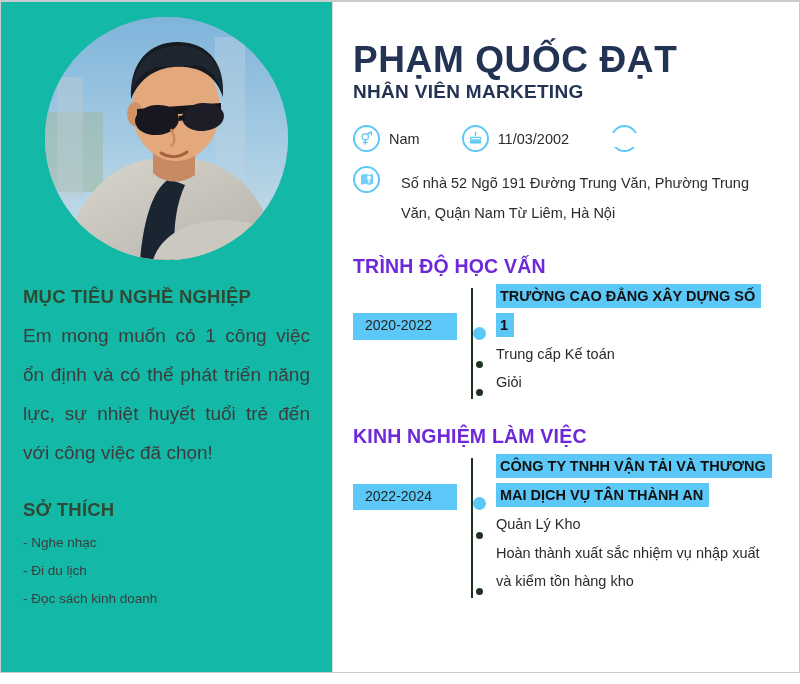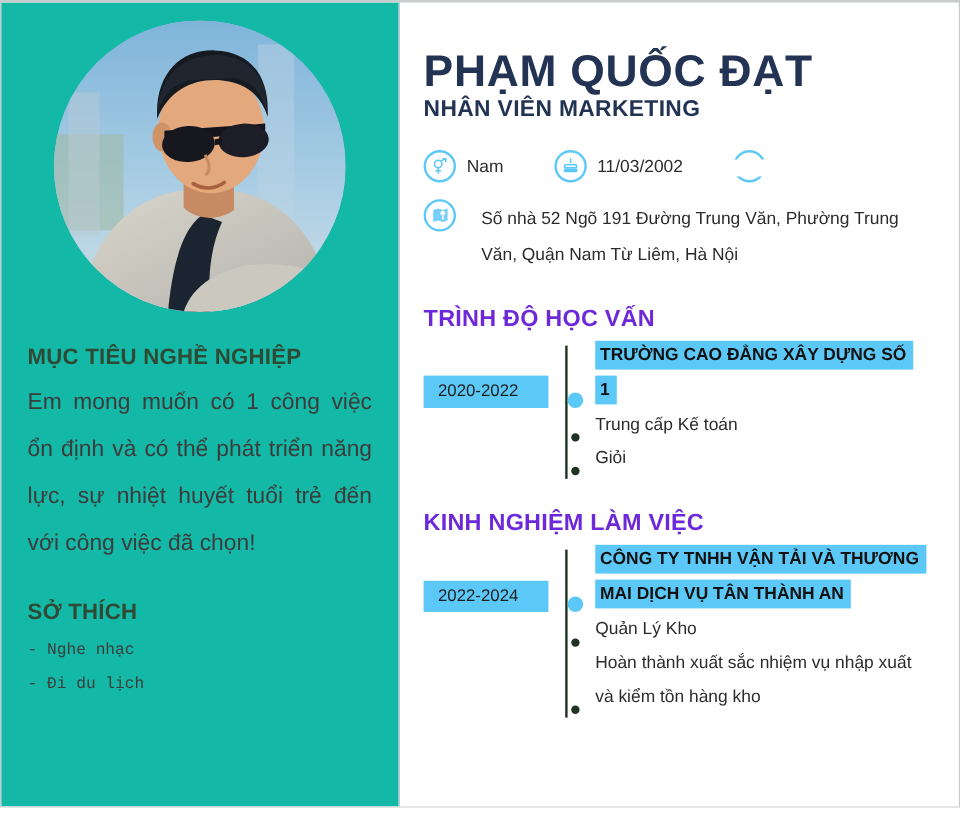--- a/index.html
+++ b/index.html
@@ -55,21 +55,20 @@
     color: #3c3c3c;
     line-height: 2.05;
     text-align: justify;
     margin-top: 9px;
   }
   .hobby-list { margin-top: 8px; }
   .hobby {
     font-size: 13.5px;
     color: #3c3c3c;
     line-height: 2.1;
-    font-family: Liberation Mono, monospace;
   }
 
   
   .main {
     flex: 1;
     padding: 38px 30px 0 20px;
     position: relative;
   }
   .name {
     font-size: 37px;
@@ -264,20 +263,21 @@
       </div>
     </div>
 
     <h2 class="side-h">MỤC TIÊU NGHỀ NGHIỆP</h2>
     <p class="side-p">Em mong muốn có 1 công việc ổn định và có thể phát triển năng lực, sự nhiệt huyết tuổi trẻ đến với công việc đã chọn!</p>
 
     <h2 class="side-h">SỞ THÍCH</h2>
     <div class="hobby-list">
       <div class="hobby">- Nghe nhạc</div>
       <div class="hobby">- Đi du lịch</div>
+      <div class="hobby">- Đọc sách kinh doanh</div>
     </div>
   </aside>
 
   <main class="main">
 
     <h1 class="name">PHẠM QUỐC ĐẠT</h1>
     <div class="role">NHÂN VIÊN MARKETING</div>
 
     <div class="info-row">
 

